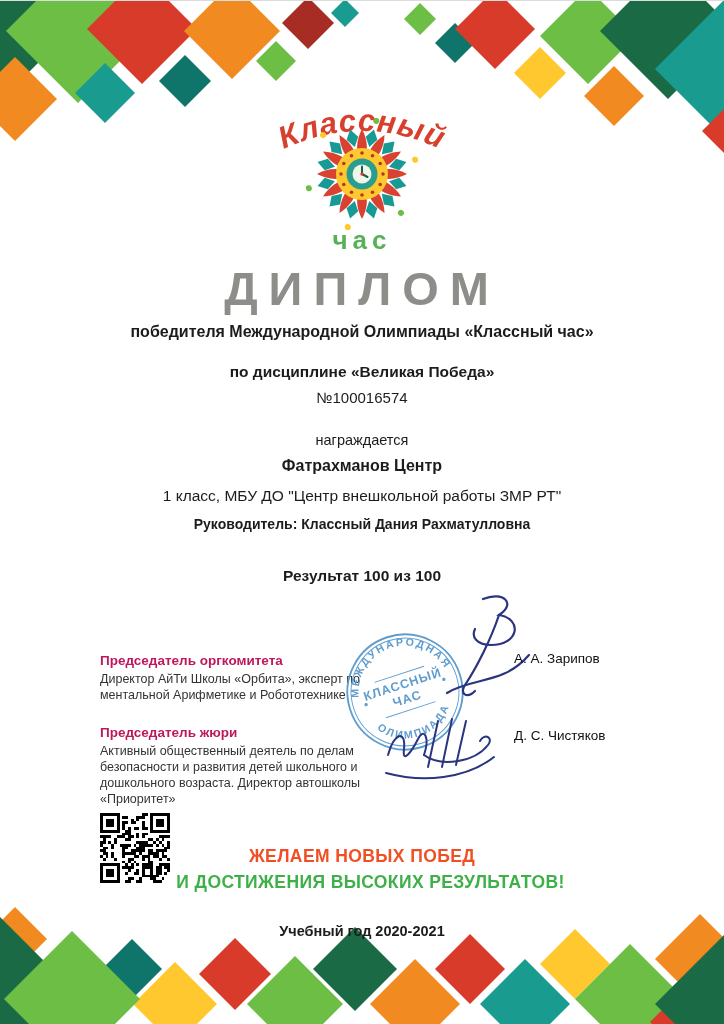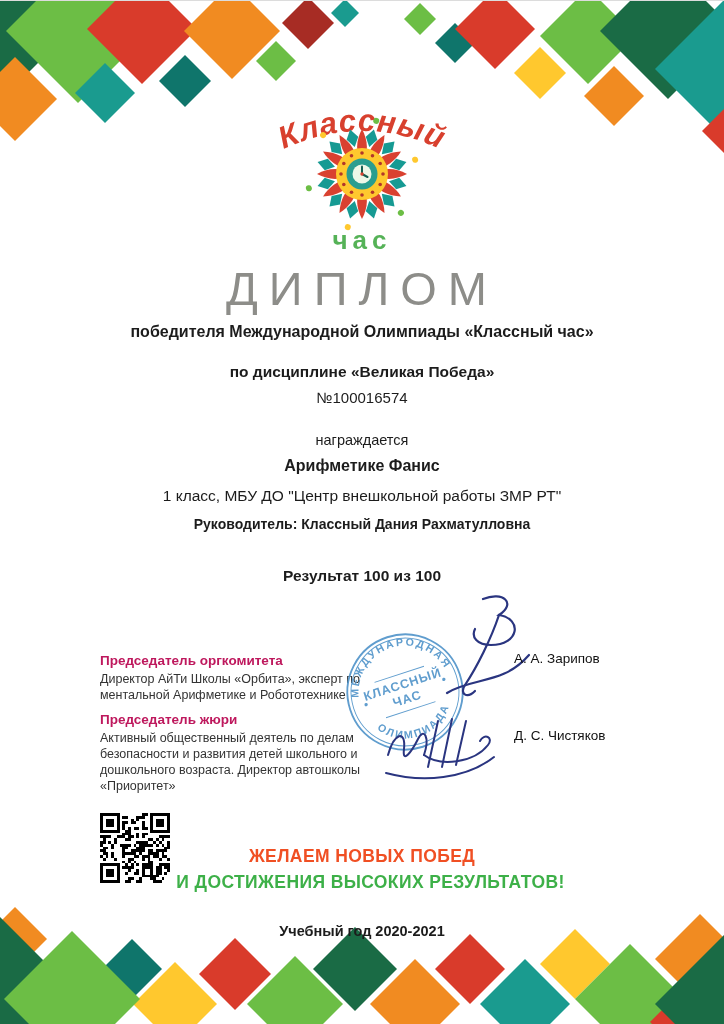--- a/index.html
+++ b/index.html
@@ -6,33 +6,33 @@
   .page{
     position:relative;width:724px;height:1024px;overflow:hidden;background:#fff;
     font-family:"Liberation Sans",sans-serif;color:#1c1c1c;border-top:1px solid #dcdcdc;box-sizing:border-box;
   }
   svg{display:block;}
   .deco{position:absolute;left:0;pointer-events:none;}
   .deco.top{top:0;}
   .deco.bottom{bottom:0;}
   .logo-svg{position:absolute;left:252px;top:98px;}
   .line{position:absolute;left:0;right:0;text-align:center;margin:0;}
-  .title{top:260px;font-size:47px;font-weight:400;letter-spacing:11px;color:#8d8d89;}
+  .title{top:260px;font-size:47px;font-weight:700;letter-spacing:11px;color:#8d8d89;}
   .subtitle{top:322px;font-size:16px;font-weight:bold;}
   .discipline{top:362px;font-size:15.5px;font-weight:bold;}
   .number{top:388px;font-size:15px;}
   .awarded{top:431px;font-size:14.5px;}
   .recipient{top:456px;font-size:16px;font-weight:bold;}
   .school{top:486px;font-size:15.5px;}
   .supervisor{top:515px;font-size:14px;font-weight:600;}
   .result{top:566px;font-size:15.5px;font-weight:bold;}
   .sign-left{position:absolute;left:100px;top:652px;width:264px;z-index:1;}
   .role{margin:0;font-size:13.5px;font-weight:bold;color:#be185d;}
   .desc{margin:3px 0 0;font-size:12.5px;line-height:1.3;color:#333;}
-  .role2{margin-top:8px;}
+  .role2{margin-top:21px;}
   .stamp{position:absolute;left:340px;top:626px;z-index:2;opacity:.9;}
   .sig1{position:absolute;left:425px;top:588px;z-index:3;}
   .sig2{position:absolute;left:378px;top:706px;z-index:3;}
   .sig-name{position:absolute;font-size:13.5px;color:#111;z-index:4;}
   .name1{left:514px;top:650px;}
   .name2{left:514px;top:727px;}
   .qr{position:absolute;left:100px;top:812px;background:#fff;}
   .wish1{top:845px;font-size:17.5px;font-weight:bold;color:#f04f23;letter-spacing:.4px;}
   .wish2{top:871px;font-size:17.5px;font-weight:bold;color:#3db048;letter-spacing:.4px;padding-left:17px;}
   .year{top:922px;font-size:14.5px;font-weight:bold;}
@@ -151,21 +151,21 @@
       <circle cx="110" cy="75" r="1.7" fill="#d94130"></circle>
     </g>
     <text x="110" y="150" text-anchor="middle" font-size="26" font-weight="bold" letter-spacing="5" fill="#55b257">час</text>
   </svg>
 
   <h1 class="line title">ДИПЛОМ</h1>
   <p class="line subtitle">победителя Международной Олимпиады «Классный час»</p>
   <p class="line discipline">по дисциплине «Великая Победа»</p>
   <p class="line number">№100016574</p>
   <p class="line awarded">награждается</p>
-  <p class="line recipient">Арифметике Фанис</p>
+  <p class="line recipient">Фатрахманов Центр</p>
   <p class="line school">1 класс, МБУ ДО "Центр внешкольной работы ЗМР РТ"</p>
   <p class="line supervisor">Руководитель: Классный Дания Рахматулловна</p>
   <p class="line result">Результат 100 из 100</p>
 
   <div class="sign-left">
     <p class="role">Председатель оргкомитета</p>
     <p class="desc">Директор АйТи Школы «Орбита», эксперт по ментальной Арифметике и Робототехнике</p>
     <p class="role role2">Председатель жюри</p>
     <p class="desc">Активный общественный деятель по делам безопасности и развития детей школьного и дошкольного возраста. Директор автошколы «Приоритет»</p>
   </div>

